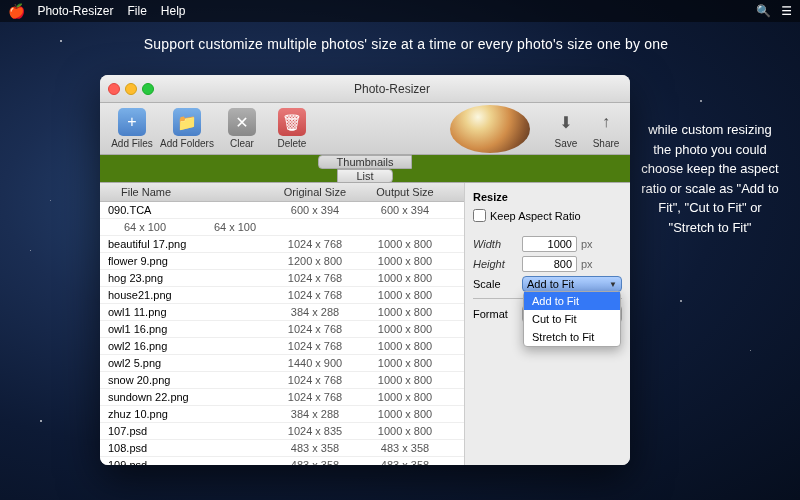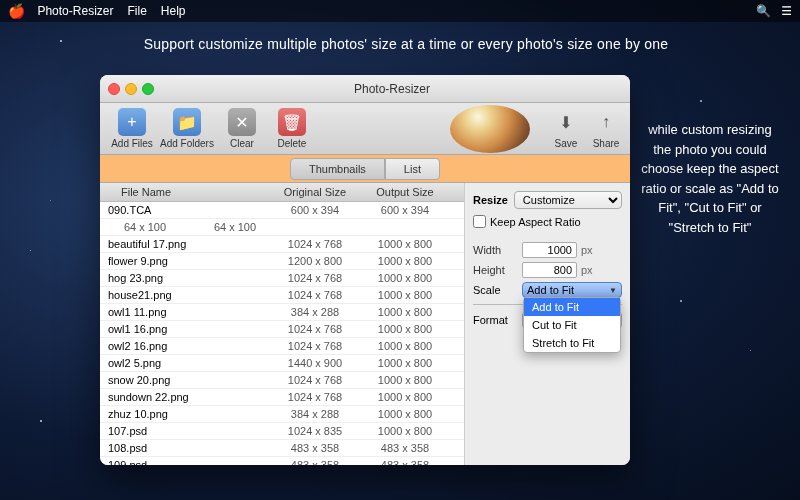--- a/index.html
+++ b/index.html
@@ -193,27 +193,28 @@
       width: 80px;
       height: 48px;
       background: radial-gradient(circle at 40% 30%, #ffd0a0, #e08040 40%, #804020 80%, #401000);
       border-radius: 50%;
       opacity: 0.8;
     }
 
     
     .tabbar {
       height: 28px;
-      background: #fdba74;
+      background: #4d7c0f;
       display: flex;
       align-items: center;
       justify-content: center;
       gap: 0;
       flex-shrink: 0;
       border-bottom: 1px solid #aaa;
+      flex-direction: column;
     }
     .tab {
       height: 22px;
       padding: 0 18px;
       font-size: 11px;
       color: #333;
       background: linear-gradient(to bottom, #f0f0f0, #d8d8d8);
       border: 1px solid #aaa;
       display: flex;
       align-items: center;
@@ -292,20 +293,21 @@
     }
     .input-row {
       display: flex;
       align-items: center;
       gap: 4px;
       margin-bottom: 4px;
     }
     .input-label {
       width: 45px;
       color: #333;
+      font-style: italic;
     }
     .num-input {
       width: 55px;
       font-size: 11px;
       border: 1px solid #aaa;
       border-radius: 2px;
       padding: 1px 4px;
       background: white;
       text-align: right;
     }
@@ -540,24 +542,20 @@
             <span class="cell-name">109.psd</span>
             <span class="cell-orig">483 x 358</span>
             <span class="cell-out">483 x 358</span>
           </div>
         </div>
     </div>
 
     <div class="resize-panel">
       <div class="resize-title">
         <span>Resize</span>
-        <select class="resize-select">
-          <option>Customize</option>
-          <option>Fit</option>
-        </select>
       </div>
 
       <div class="checkbox-row">
         <input type="checkbox" style="">
         <span>Keep Aspect Ratio</span>
       </div>
 
       <div class="input-row">
         <span class="input-label">Width</span>
         <input class="num-input" type="text" value="1000" style="">

